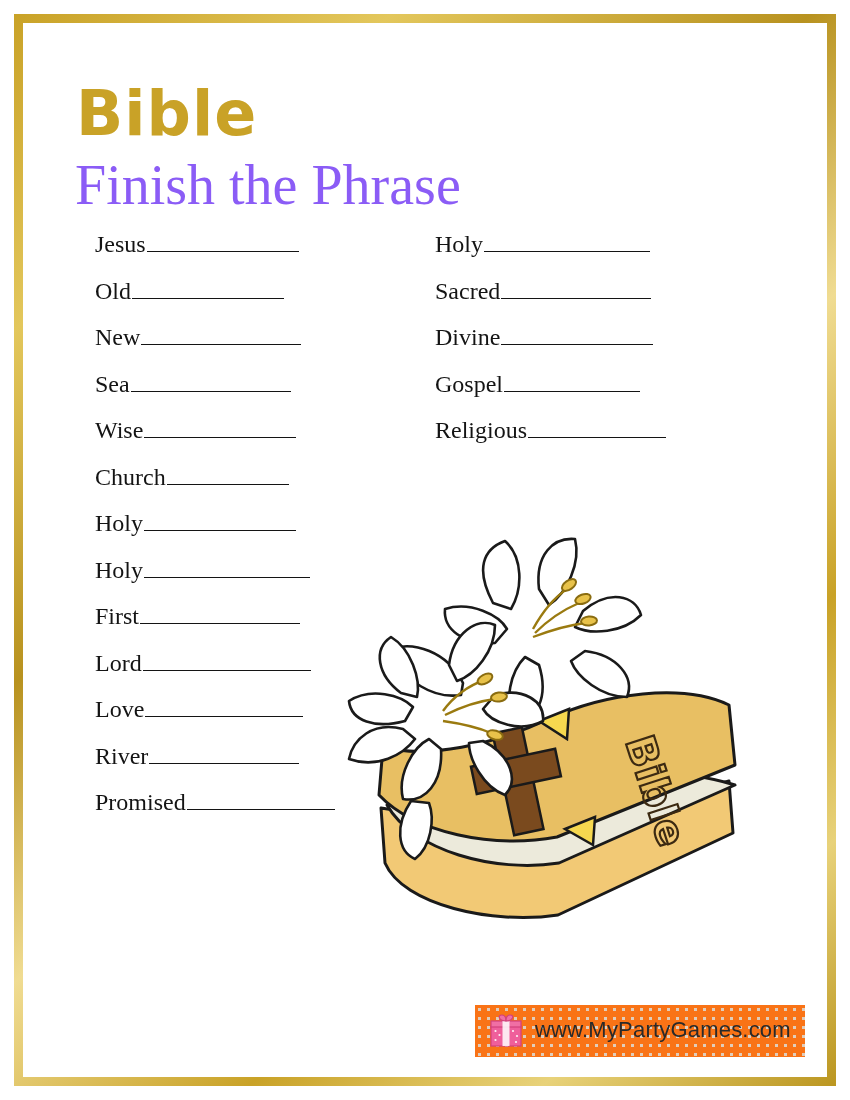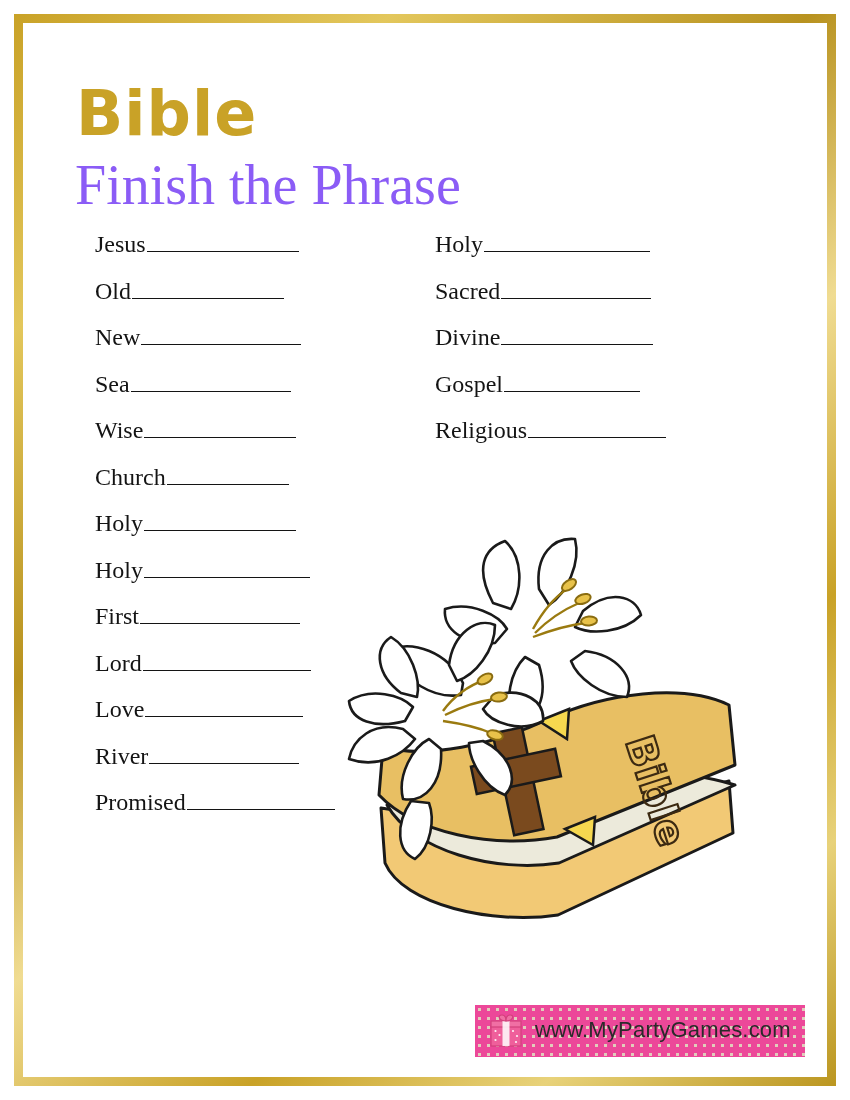--- a/index.html
+++ b/index.html
@@ -106,21 +106,21 @@
     width: 400px;
     height: 400px;
   }
   
   .footer-badge {
     position: absolute;
     left: 452px;
     top: 982px;
     width: 330px;
     height: 52px;
-    background: #ec4899;
+    background: #f97316;
     overflow: hidden;
   }
   .footer-dots {
     position: absolute;
     left: 0; top: 0; right: 0; bottom: 0;
     background-image: radial-gradient(#e0cdbb 1.6px, transparent 1.7px);
     background-size: 9px 9px;
   }
   .footer-gift {
     position: absolute;

